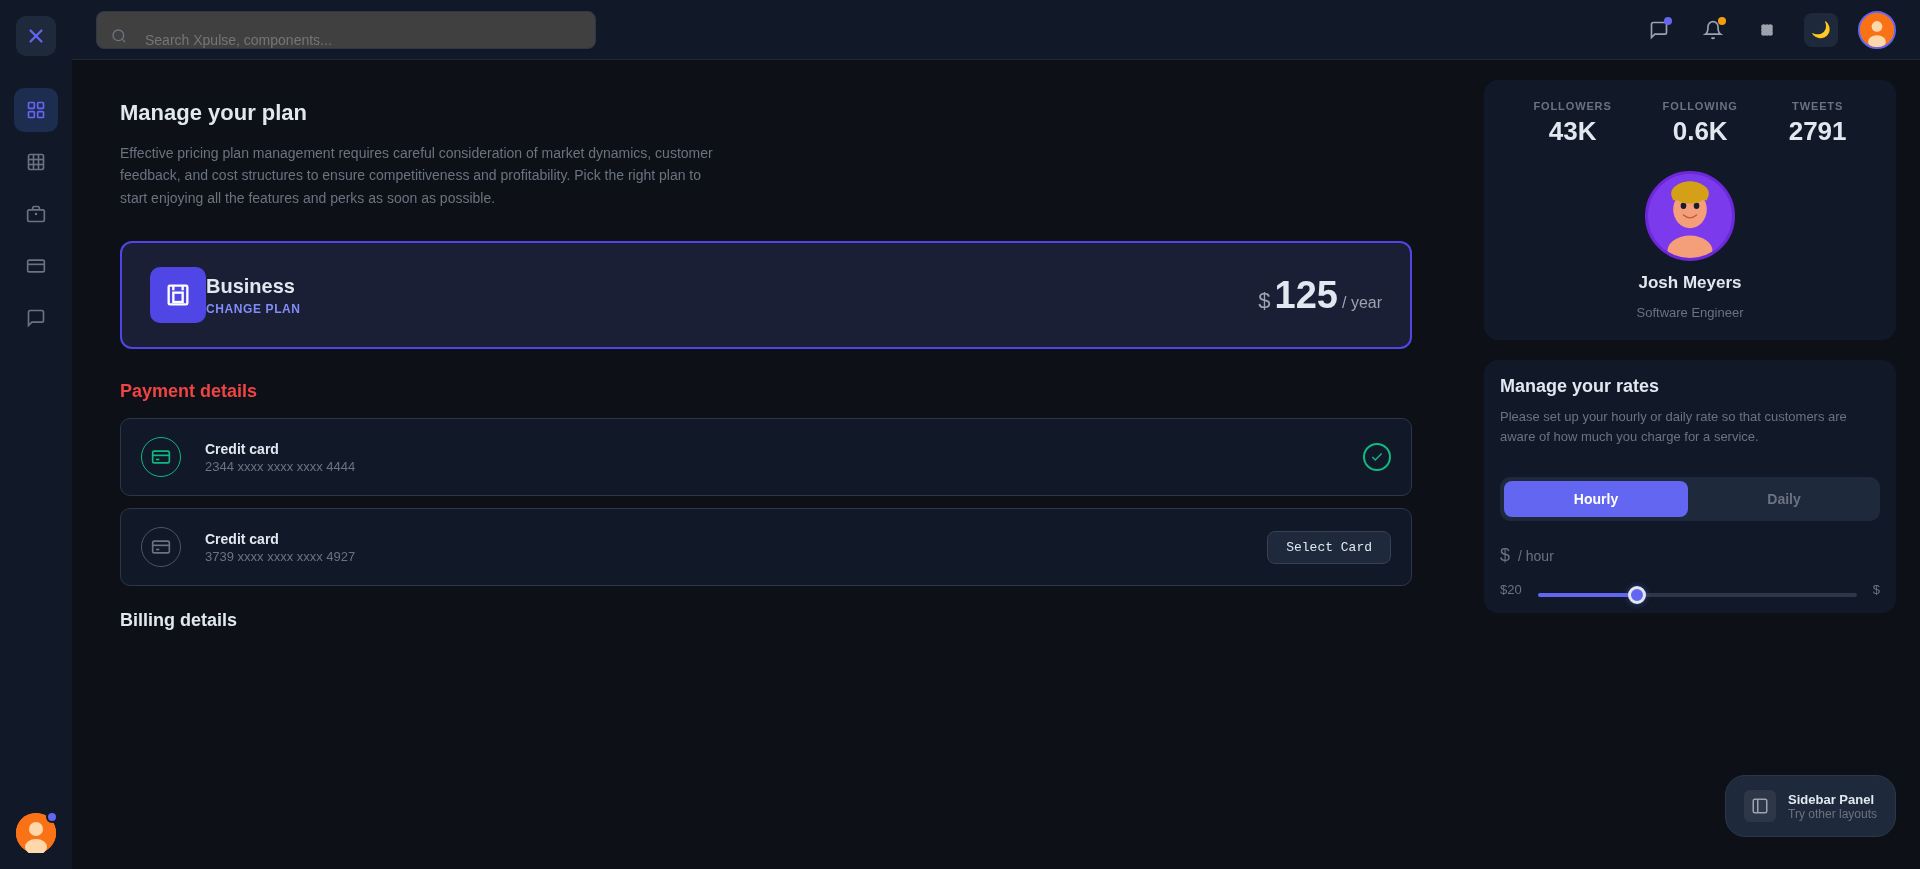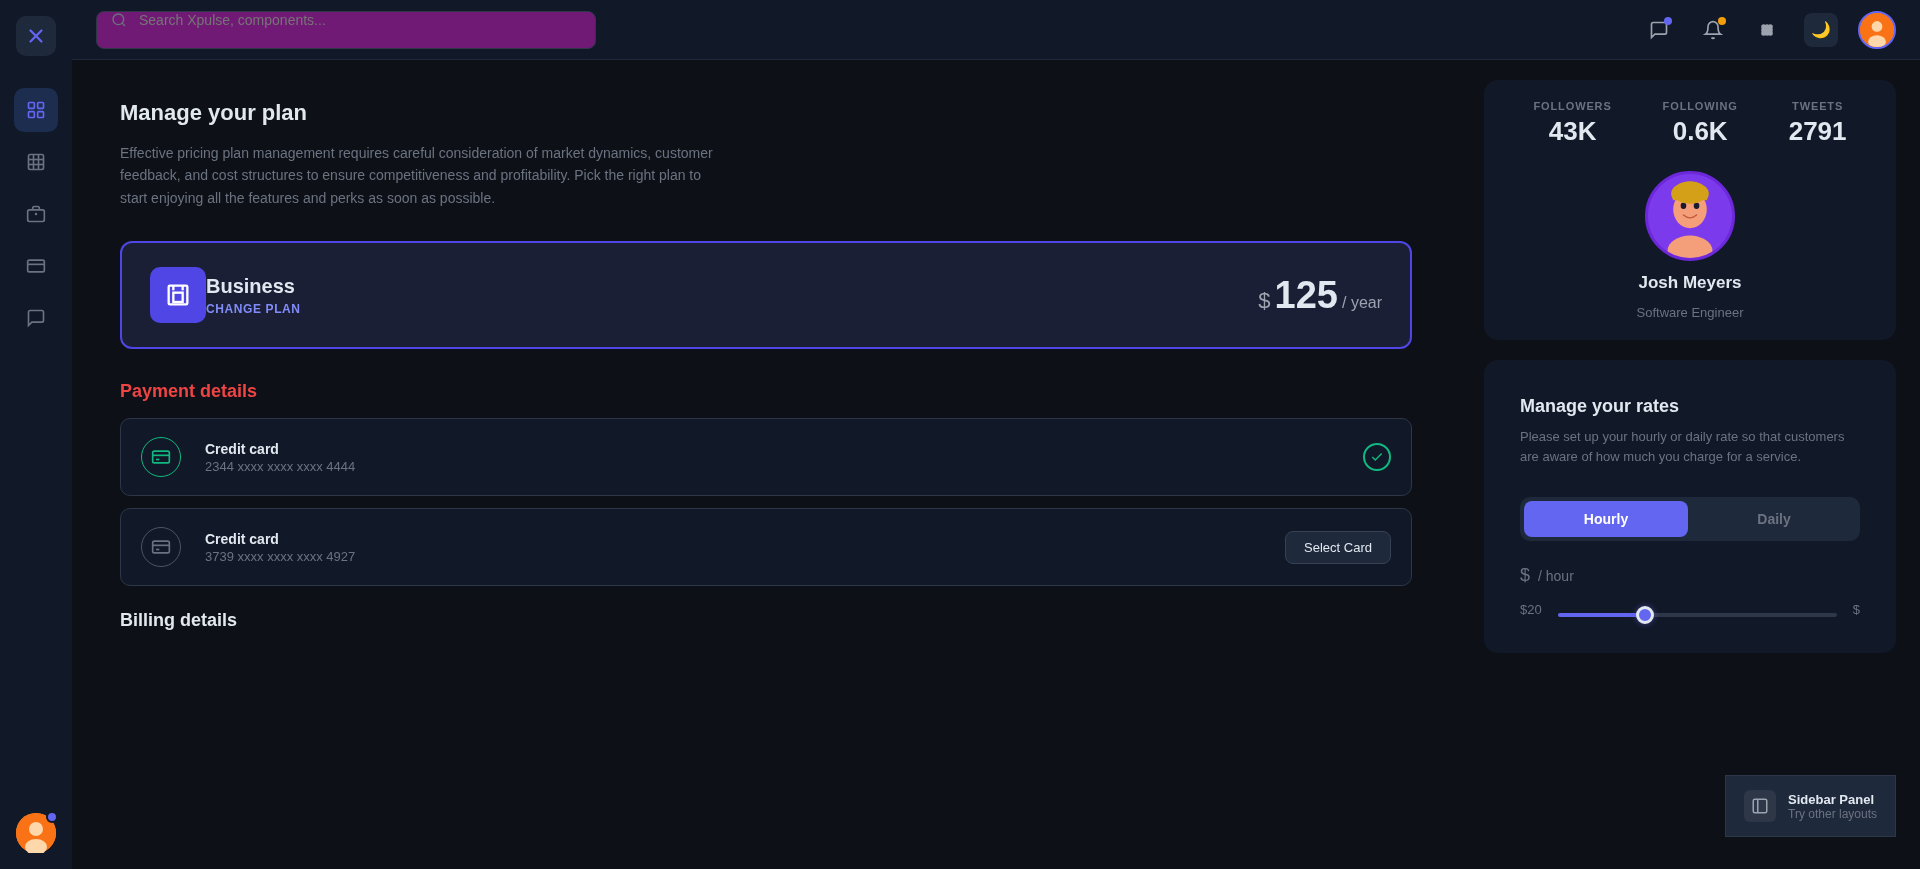--- a/index.html
+++ b/index.html
@@ -95,27 +95,27 @@
       display: flex;
       align-items: center;
       padding: 0 24px;
       gap: 16px;
       flex-shrink: 0;
       border-bottom: 1px solid #1e293b;
     }
     .search-bar {
       flex: 1;
       max-width: 500px;
-      background: #701a75;
+      background: #404040;
       border: 1px solid #2d3748;
       border-radius: 8px;
       display: flex;
-      align-items: flex-start;
+      align-items: flex-end;
       padding: 0 14px;
-      gap: 12px;
+      gap: 18px;
       height: 38px;
     }
     .search-bar input {
       background: transparent;
       border: none;
       outline: none;
       color: #9ca3af;
       font-size: 14px;
       flex: 1;
     }
@@ -309,20 +309,21 @@
     }
     .select-card-btn {
       background: #1e293b;
       border: 1px solid #374151;
       color: #e2e8f0;
       padding: 8px 18px;
       border-radius: 8px;
       font-size: 13px;
       cursor: pointer;
       font-weight: 500;
+      font-family: Liberation Mono, monospace;
     }
 
     .billing-title {
       font-size: 18px;
       font-weight: 600;
       color: #e2e8f0;
       margin-top: 24px;
     }
 
     
@@ -387,21 +388,21 @@
     .profile-role {
       font-size: 13px;
       color: #6b7280;
       text-align: center;
     }
 
     
     .rates-card {
       background: #111827;
       border-radius: 14px;
-      padding: 36px;
+      padding: 16px;
     }
     .rates-title {
       font-size: 18px;
       font-weight: 600;
       color: #e2e8f0;
       margin-bottom: 10px;
     }
     .rates-desc {
       font-size: 13px;
       color: #6b7280;
@@ -482,21 +483,21 @@
       flex-shrink: 0;
     }
 
     
     .sidebar-panel-tooltip {
       position: fixed;
       bottom: 32px;
       right: 24px;
       background: #1e293b;
       border: 1px solid #2d3748;
-      border-radius: 0;
+      border-radius: 20px;
       padding: 14px 18px;
       display: flex;
       align-items: center;
       gap: 12px;
       z-index: 100;
     }
     .tooltip-icon {
       width: 32px;
       height: 32px;
       background: #2d3748;

